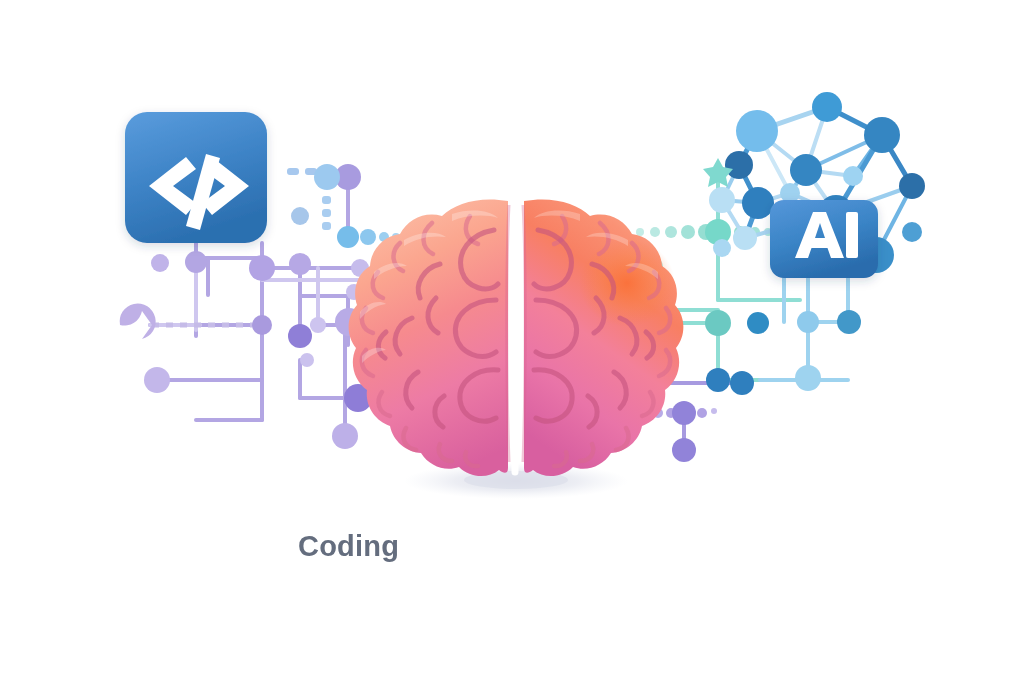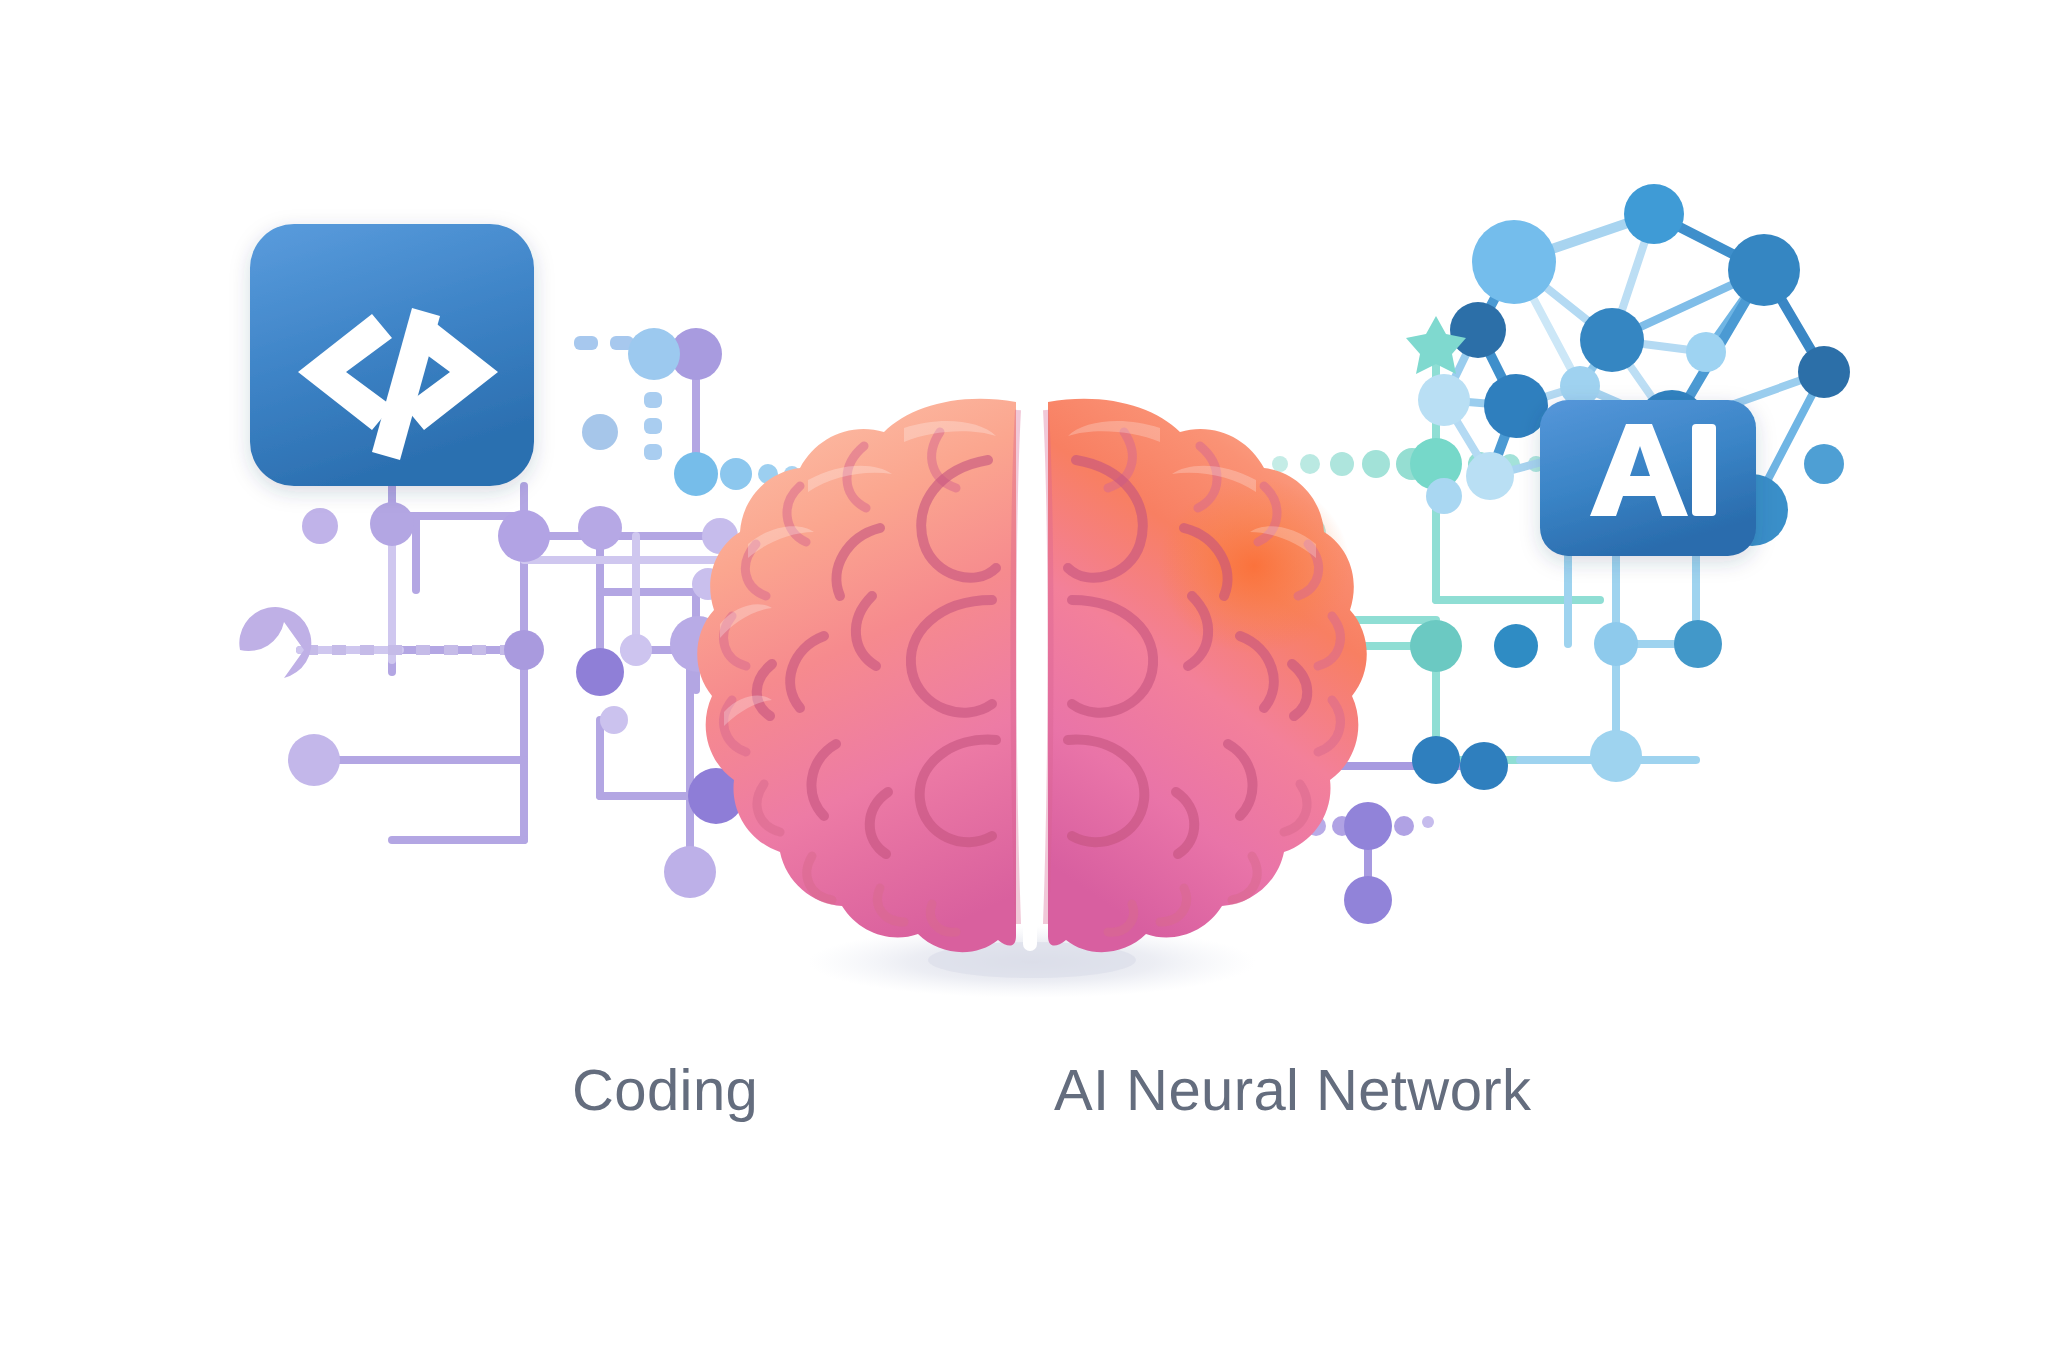--- a/index.html
+++ b/index.html
@@ -26,21 +26,21 @@
   }
   .label {
     position: absolute;
     color: #646d7e;
     font-size: 29px;
     font-weight: 400;
     letter-spacing: 0.2px;
     white-space: nowrap;
     font-family: "Liberation Sans", sans-serif;
   }
-  #label-coding   { left: 286px; top: 530px; }
+  #label-coding   { left: 298px; top: 530px; font-weight: bold; }
   #label-ai       { left: 527px; top: 530px; }
 </style>
 </head>
 <body>
 
 <div id="stage">
 
   <svg id="scene" viewBox="0 0 1024 683" xmlns="http://www.w3.org/2000/svg">
 
     <defs>
@@ -391,15 +391,14 @@
       <g fill="#ffffff">
         <path d="M795 258 l18 -46 l13 0 l18 46 l-13 0 l-3.5 -10 l-16 0 l-3.5 10 Z
                  M815 238 l10 0 l-5 -15 Z"></path>
         <rect x="846" y="212" width="12" height="46" rx="2"></rect>
       </g>
     </g>
 
   </svg>
 
   <div class="label" id="label-coding">Coding</div>
-  <div class="label" id="label-ai">AI Neural Network</div>
 
 </div>
 
 </body></html>

